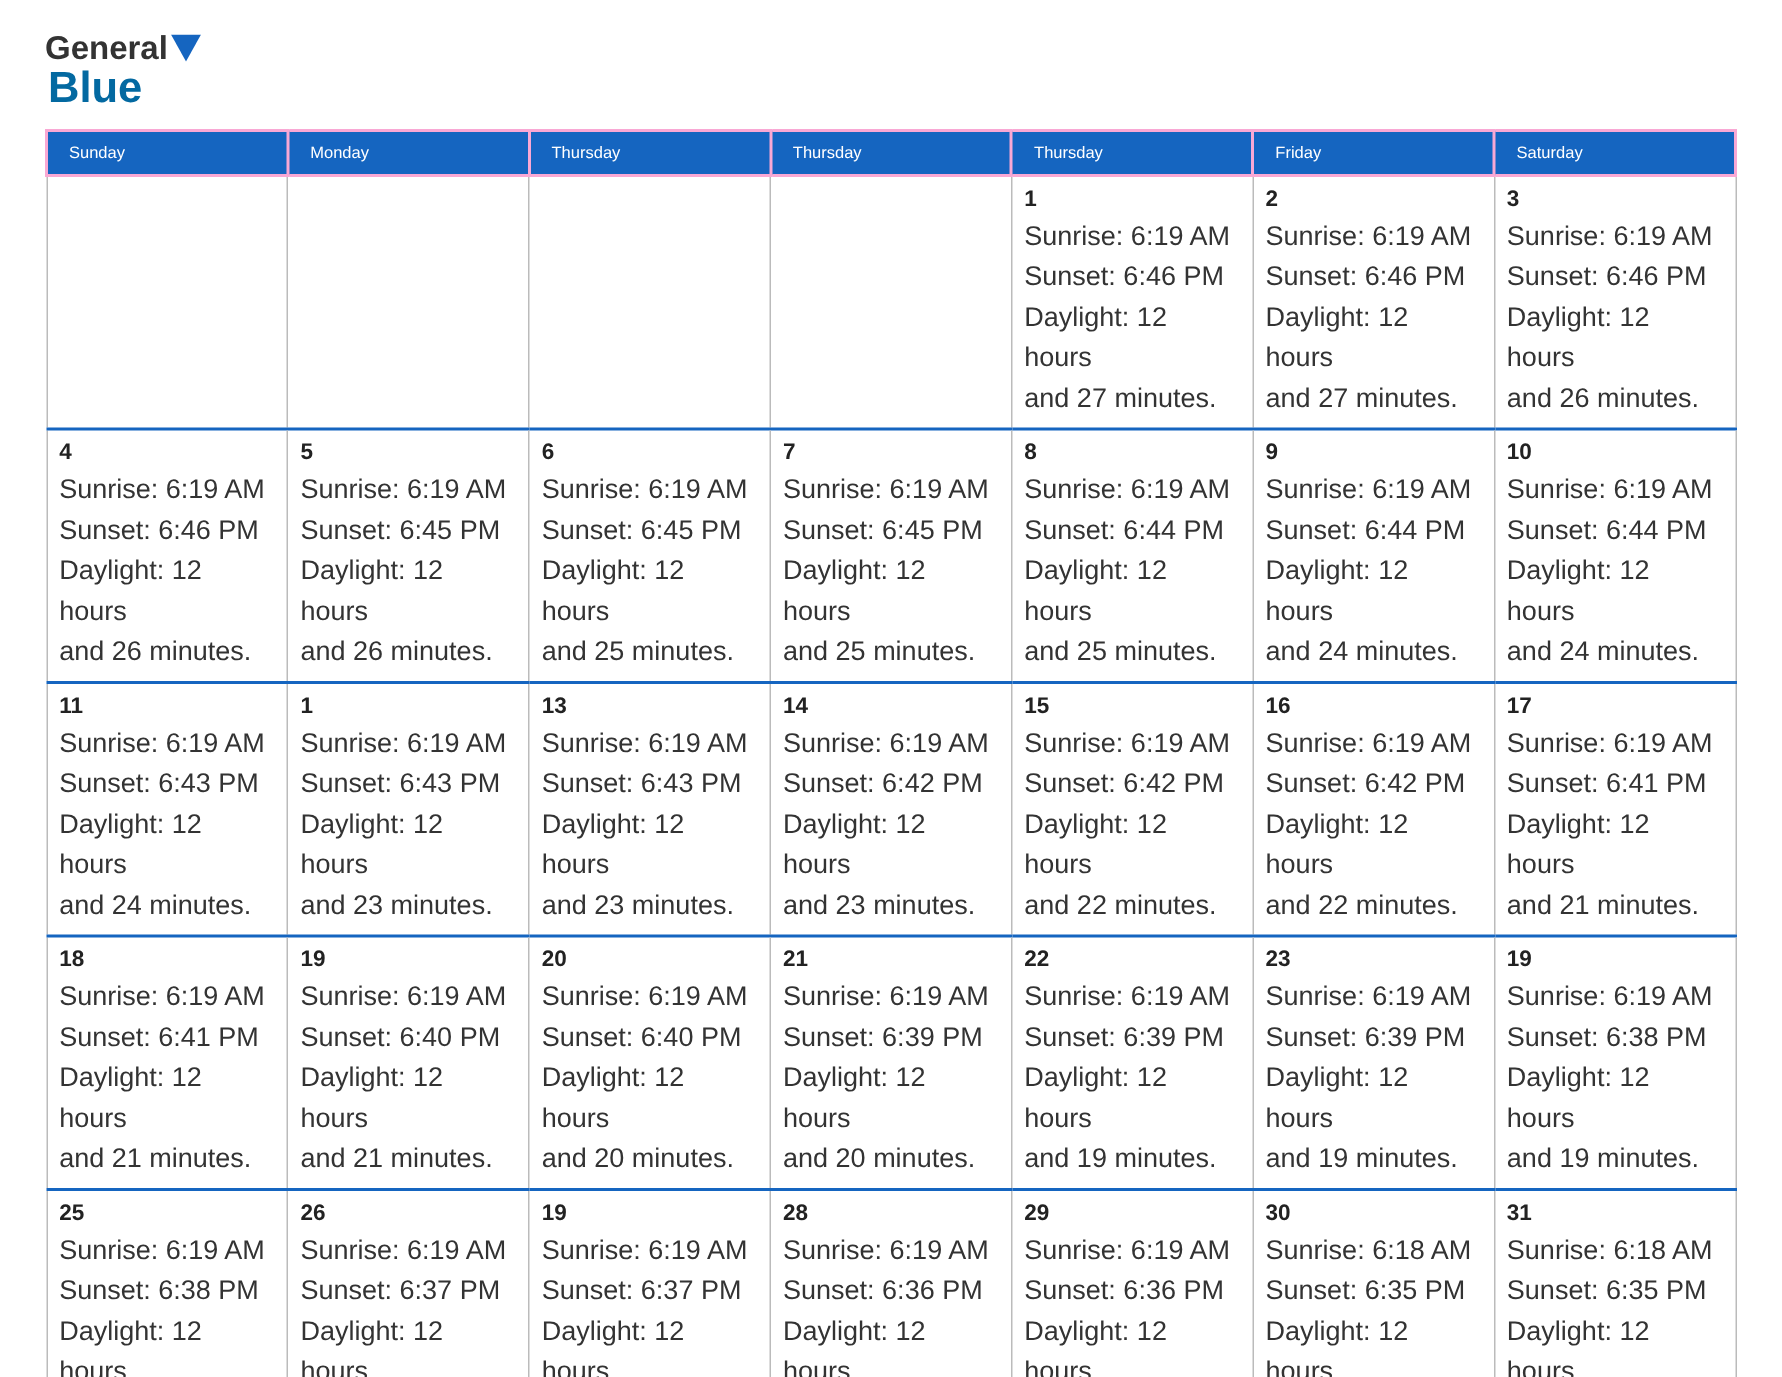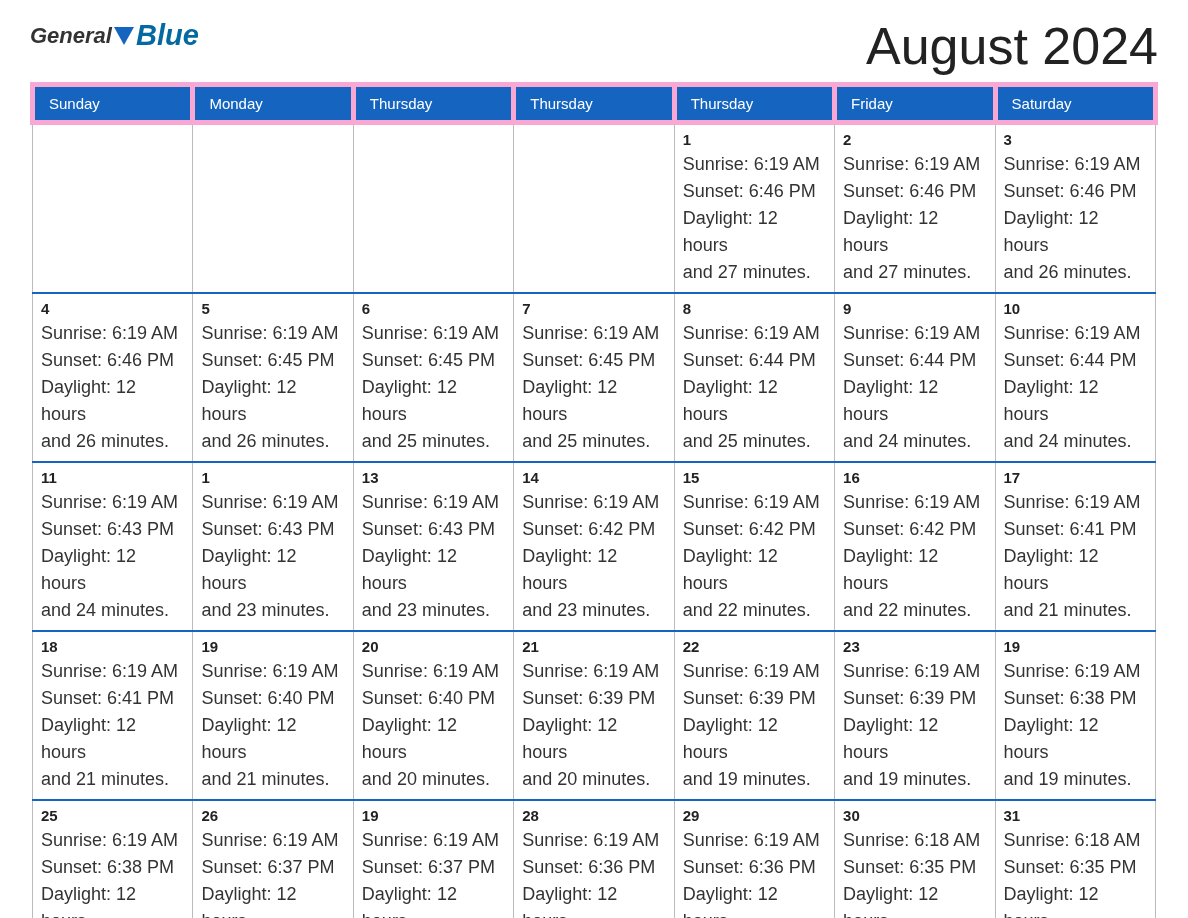--- a/index.html
+++ b/index.html
@@ -46,25 +46,25 @@
       margin-top: 6px;
     }
     .calendar-table {
       width: 100%;
       border-collapse: collapse;
       margin-top: 8px;
     }
     .calendar-table th {
       background-color: #1565C0;
       color: #fff;
-      font-size: 15px;
+      font-size: 11px;
       font-weight: normal;
       padding: 8px 14px;
       text-align: left;
-      border: 5px solid #f9a8d4;
+      border: 2px solid #f9a8d4;
     }
     .calendar-table td {
       vertical-align: top;
       border: 1px solid #bbb;
       padding: 6px 8px;
       width: calc(100% / 7);
       min-height: 100px;
       font-size: 12.5px;
       color: #333;
     }
@@ -85,32 +85,31 @@
     }
     .empty-cell {
       background: #fff;
     }
   </style>
 </head>
 <body>
 
 <div class="header">
   <div class="logo">
-    <div style="display:flex;flex-direction:row;line-height:1.1;font-style:italic;">
+    <div style="display:flex;flex-direction:column;line-height:1.1;">
       <span style="display:flex;align-items:center;">
         <span class="logo-text-general">General</span>
         <svg width="20" height="20" viewBox="0 0 20 20" style="margin-left:2px;margin-top:2px;">
           <polygon points="0,0 20,0 10,18" fill="#1565C0"></polygon>
         </svg>
       </span>
       <span class="logo-text-blue" style="margin-left:2px;">Blue</span>
     </div>
   </div>
   <div class="title-block">
-    <div class="month-title">August 2024</div>
   </div>
 </div>
 
 <table class="calendar-table">
   <thead>
     <tr>
     <th>Sunday</th>
         <th>Monday</th>
         <th>Thursday</th>
         <th>Thursday</th>

